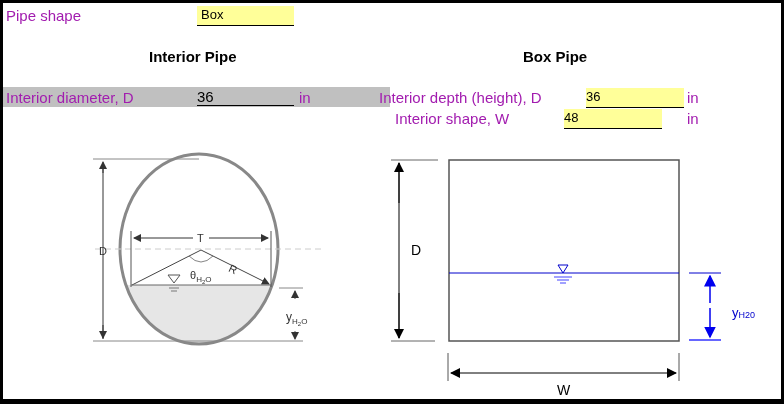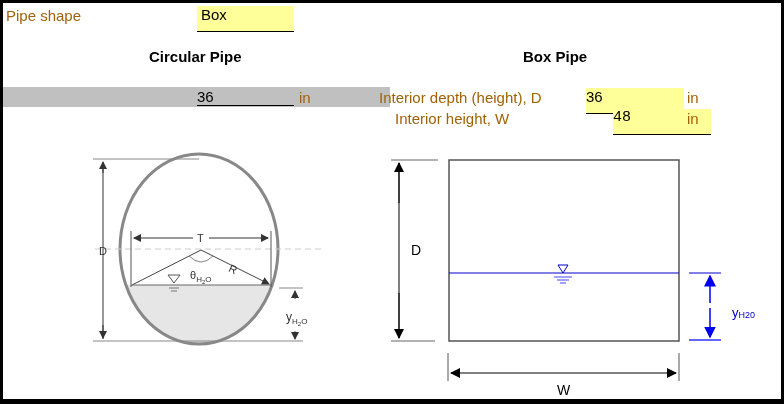--- a/index.html
+++ b/index.html
@@ -1,46 +1,47 @@
 <!DOCTYPE html>
 <html><head>
 <meta charset="utf-8">
 <style>
   html,body{margin:0;padding:0;background:#000;}
   body{width:784px;height:404px;overflow:hidden;position:relative;font-family:"Liberation Sans",sans-serif;}
   #frame{position:absolute;left:3px;top:3px;width:778px;height:396px;background:#fff;}
-  .t{position:absolute;font-size:15px;color:#a16207;white-space:nowrap;line-height:18px;}
+  .t{position:absolute;font-size:15px;color:#a21caf;white-space:nowrap;line-height:18px;}
   .hdr{position:absolute;font-size:15px;font-weight:bold;white-space:nowrap;line-height:18px;}
-  .cell-yellow{position:absolute;background:#ffff99;border-bottom:1px solid #000;height:26px;font-size:15px;line-height:18px;}
+  .cell-yellow{position:absolute;background:#ffff99;border-bottom:1px solid #000;height:20px;font-size:13px;line-height:18px;}
   .cell-plain{position:absolute;border-bottom:1px solid #000;height:18px;font-size:15px;line-height:18px;}
   .num{padding-right:4px;box-sizing:border-box;}
   .graybar{position:absolute;left:0;top:84px;width:387px;height:20px;background:#c0c0c0;}
   svg{position:absolute;left:0;top:0;}
 </style>
 </head>
 <body>
 
 <div id="frame">
 
   <div class="t" style="left:3px;top:4px;">Pipe shape</div>
   <div class="cell-yellow" style="left:194px;top:3px;width:97px;padding-left:4px;box-sizing:border-box;">Box</div>
 
-  <div class="hdr" style="left:146px;top:45px;">Circular Pipe</div>
+  <div class="hdr" style="left:146px;top:45px;">Interior Pipe</div>
   <div class="hdr" style="left:520px;top:45px;">Box Pipe</div>
 
   <div class="graybar"></div>
+  <div class="t" style="left:3px;top:86px;">Interior diameter, D</div>
   <div class="cell-plain num" style="left:194px;top:85px;width:97px;">36</div>
   <div class="t" style="left:296px;top:86px;">in</div>
 
   <div class="t" style="left:376px;top:86px;">Interior depth (height), D</div>
   <div class="cell-yellow num" style="left:583px;top:85px;width:98px;">36</div>
   <div class="t" style="left:684px;top:86px;">in</div>
 
-  <div class="t" style="left:392px;top:107px;">Interior height, W</div>
-  <div class="cell-yellow num" style="left:610px;top:106px;width:98px;font-family:Liberation Mono, monospace;">48</div>
+  <div class="t" style="left:392px;top:107px;">Interior shape, W</div>
+  <div class="cell-yellow num" style="left:561px;top:106px;width:98px;">48</div>
   <div class="t" style="left:684px;top:107px;">in</div>
 
   <svg width="778" height="396">
     <defs>
       <marker id="ah" markerWidth="8" markerHeight="8" refX="7" refY="4" orient="auto">
           <path d="M0,0 L8,4 L0,8 z" fill="#333"></path>
         </marker>
       <marker id="ahb" markerWidth="8" markerHeight="8" refX="7" refY="4" orient="auto">
           <path d="M0,0 L8,4 L0,8 z" fill="#0000ee"></path>
         </marker>

